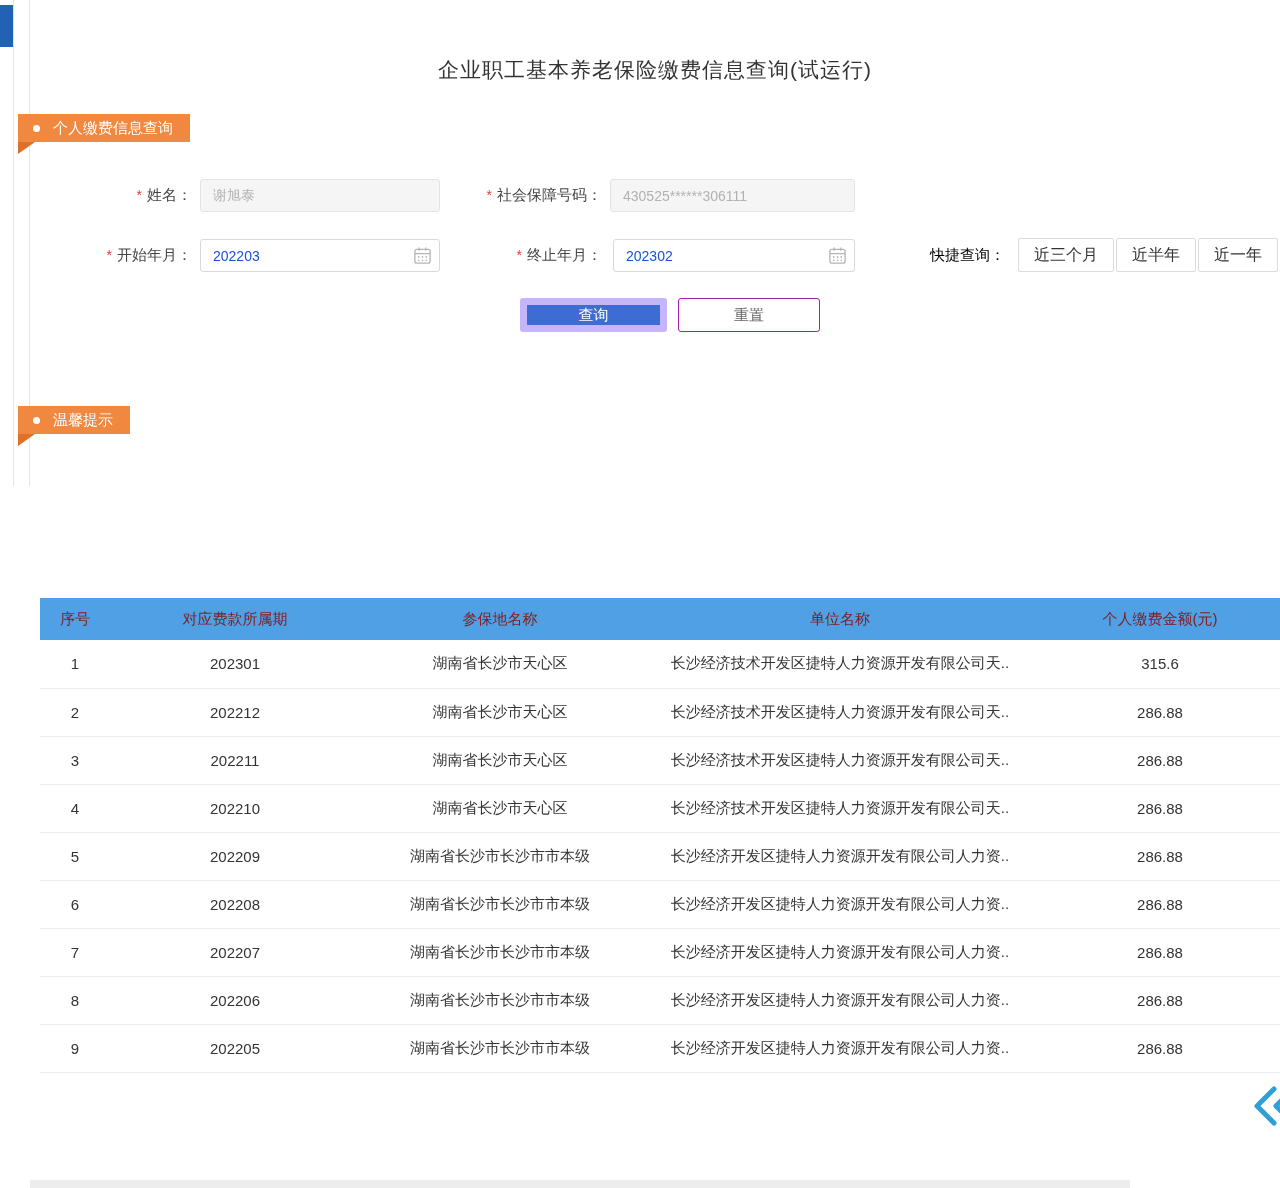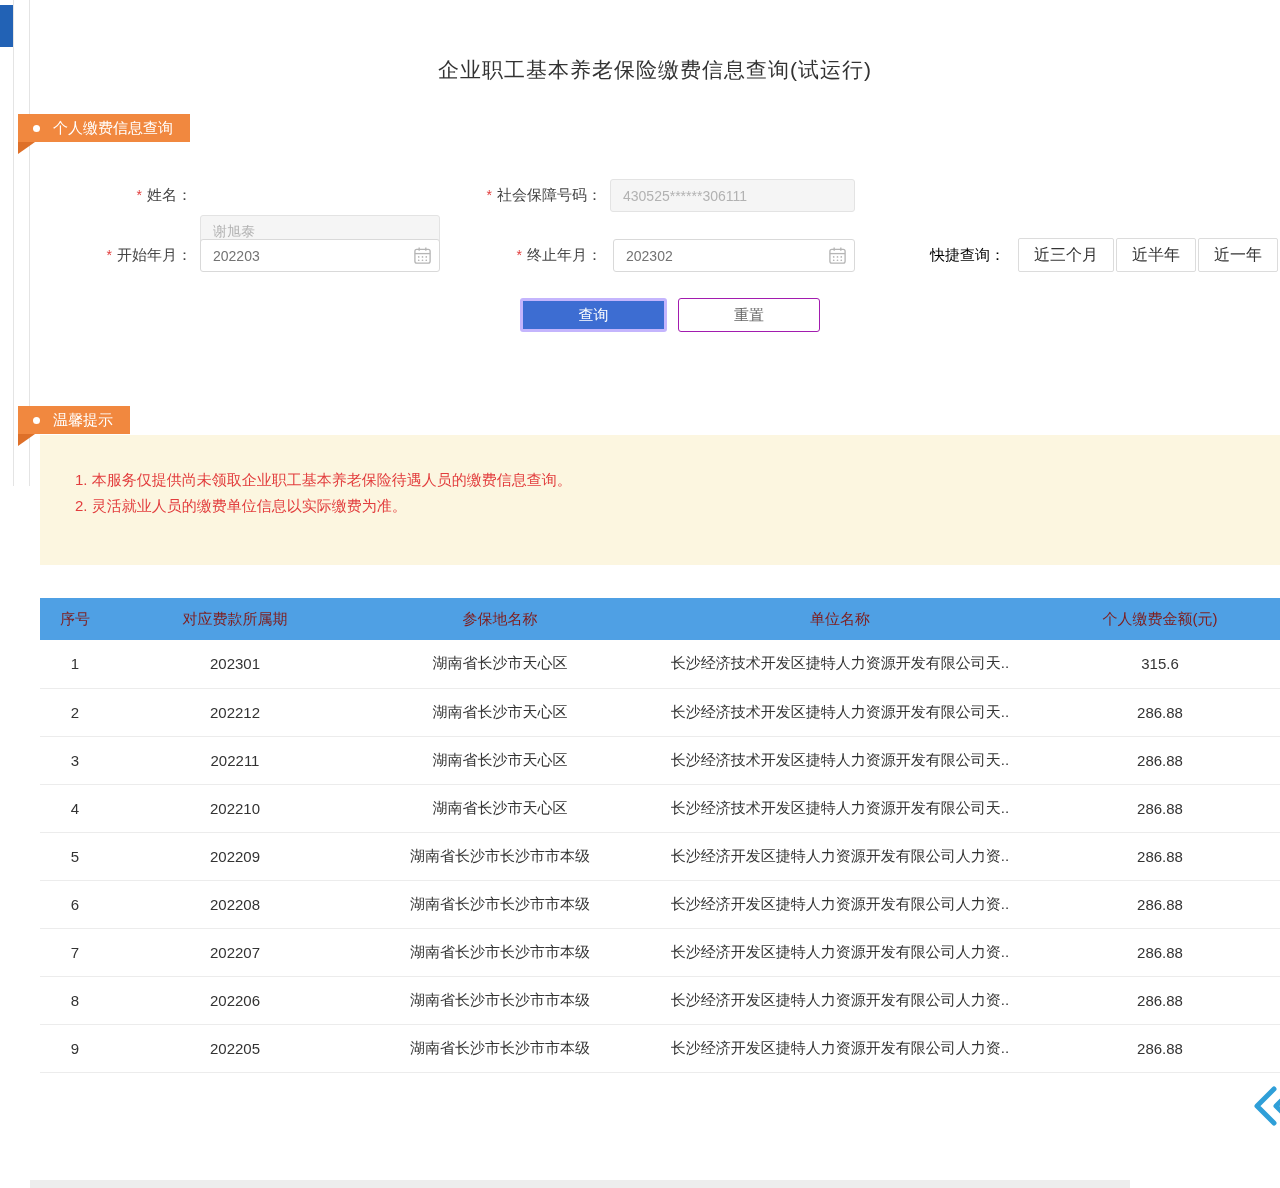--- a/index.html
+++ b/index.html
@@ -17,31 +17,31 @@
 
   .badge { display:inline-flex; align-items:center; height:28px; background:#f1883f; color:#fff; font-size:15px; padding-right:17px; }
   .badge .dot { width:7px; height:7px; border-radius:50%; background:#fff; margin:0 13px 0 15px; }
   .fold { width:0; height:0; border-top:12px solid #de7029; border-right:17px solid transparent; }
 
   .form-label { font-size:15px; color:#444; text-align:right; white-space:nowrap; }
   .form-label .star { color:#e23d3d; margin-right:5px; font-size:14px; }
 
   .input-wrap { position:absolute; }
   input.field { width:100%; height:100%; border:1px solid #d9d9d9; border-radius:3px; background:#fff;
-                font-size:14px; padding:0 30px 0 12px; color:#737373; outline:none; font-family:inherit; }
+                font-size:14px; padding:0 30px 0 12px; color:#1d4ed8; outline:none; font-family:inherit; }
   input.field.disabled { background:#f5f5f5; border-color:#e3e3e3; color:#b2b2b2; padding-right:12px; }
   .cal-icon { position:absolute; right:8px; top:7px; width:19px; height:19px; cursor:pointer; }
 
   .quick-label { font-size:15px; color:#000000; }
   .quick-group { display:flex; gap:2px; }
   .quick-btn { height:34px; padding:0 15px; background:#fff; border:1px solid #dcdcdc; border-radius:2px;
                font-size:16px; color:#333; cursor:pointer; font-family:inherit; white-space:nowrap; }
 
   .btn { height:34px; border-radius:3px; font-size:15px; cursor:pointer; font-family:inherit; }
-  .btn-primary { left:520px; top:298px; width:147px; background:#3d6dd2; border:3px solid #c4b5fd; color:#fff; }
+  .btn-primary { left:520px; top:298px; width:147px; background:#3d6dd2; border:7px solid #c4b5fd; color:#fff; }
   .btn-plain   { left:678px; top:298px; width:142px; background:#fff; border:1px solid #a21caf; color:#666; }
 
   .notice { left:40px; top:435px; width:1240px; height:130px; background:#fcf6e0; padding:32px 20px 0 35px; }
   .tip-line { font-size:15px; color:#e23d3d; line-height:26px; }
 
   .pay-table { left:40px; top:598px; width:1240px; border-collapse:collapse; table-layout:fixed; }
   .pay-table col:nth-child(1){ width:70px; }
   .pay-table col:nth-child(2){ width:250px; }
   .pay-table col:nth-child(3){ width:280px; }
   .pay-table col:nth-child(4){ width:400px; }
@@ -68,21 +68,21 @@
       <span>个人缴费信息查询</span>
     </div>
     <div class="fold"></div>
   </div>
 
   <div class="abs page-title">企业职工基本养老保险缴费信息查询(试运行)</div>
 
   <div class="abs form-label" style="left:60px; top:186px; width:132px;">
     <span class="star">*</span><span>姓名：</span>
   </div>
-  <div class="input-wrap" style="left:200px; top:179px; width:240px; height:33px;margin-top:36px;">
+  <div class="input-wrap" style="left:200px; top:179px; width:240px; height:33px;">
     <input class="field disabled" readonly="" value="谢旭泰" style="">
   </div>
 
   <div class="abs form-label" style="left:440px; top:186px; width:162px;">
     <span class="star">*</span><span>社会保障号码：</span>
   </div>
   <div class="input-wrap" style="left:610px; top:179px; width:245px; height:33px;">
     <input class="field disabled" readonly="" value="430525******306111" style="">
   </div>
 
@@ -138,26 +138,20 @@
   <button class="abs btn btn-plain">重置</button>
 
   <div class="abs" style="left:18px; top:406px;">
     <div class="badge">
       <span class="dot"></span>
       <span>温馨提示</span>
     </div>
     <div class="fold"></div>
   </div>
 
-  <div class="abs notice">
-
-      <div class="tip-line">1. 本服务仅提供尚未领取企业职工基本养老保险待遇人员的缴费信息查询。</div>
-
-      <div class="tip-line">2. 灵活就业人员的缴费单位信息以实际缴费为准。</div>
-    </div>
 
   <table class="abs pay-table">
     <colgroup>
         <col>
         <col>
         <col>
         <col>
         <col>
       </colgroup>
     <thead>

